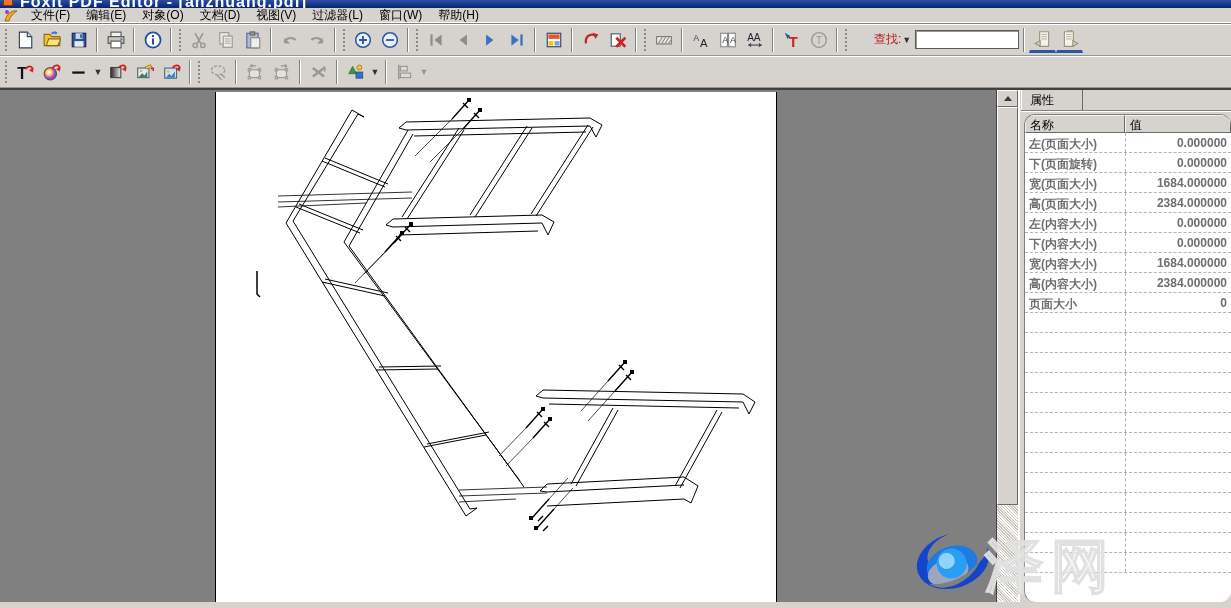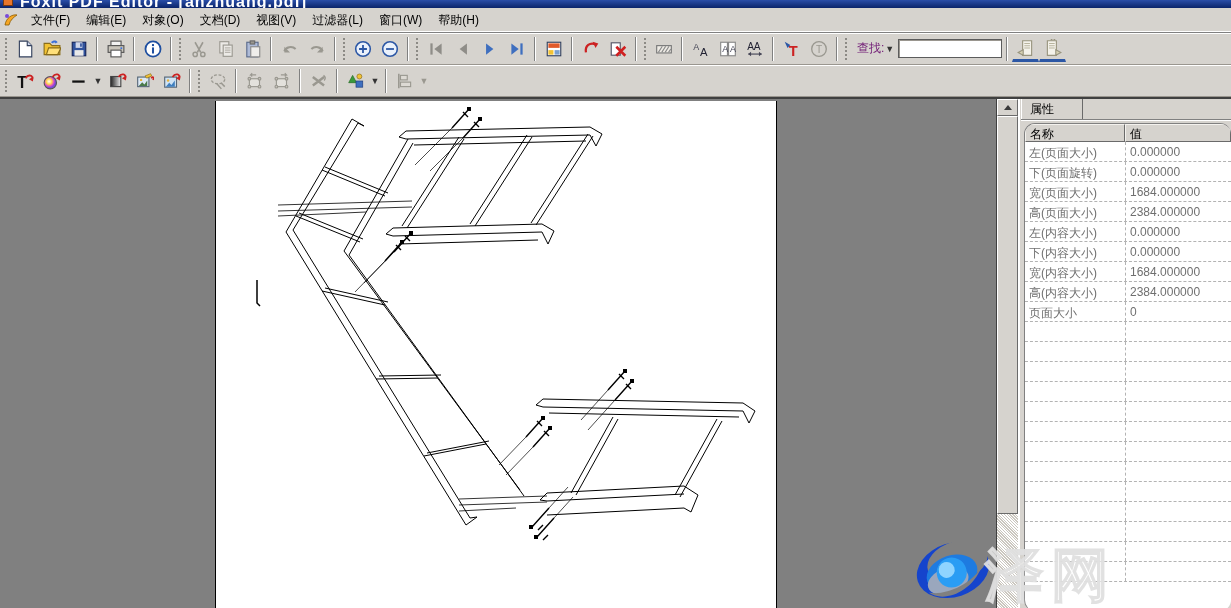--- a/index.html
+++ b/index.html
@@ -8,40 +8,40 @@
   svg text { font-family:"Liberation Sans","DejaVu Sans",sans-serif; }
 
   
   .titlebar { height:8px; background:linear-gradient(#2a4ea8,#0a246a);
     color:#fff; font-size:16px; font-weight:bold; overflow:hidden; position:relative; }
   .titlebar .ttext { position:absolute; left:20px; top:-7px; letter-spacing:1px; white-space:nowrap; }
   .titlebar .ticon { position:absolute; left:3px; top:-4px; width:10px; height:10px;
     background:#e8762c; border:1px solid #7a3a10; }
 
   
-  .menubar { height:25px; background:#d6d3ce; display:flex; align-items:center;
+  .menubar { height:16px; background:#d6d3ce; display:flex; align-items:center;
     border-bottom:1px solid #808080; box-shadow:inset 0 -1px 0 #fff; font-size:12px; }
   .appicon { width:16px; height:16px; margin:0 4px 0 3px; }
   .menu-item { padding:2px 8px; color:#000; cursor:default; }
 
   
   .toolbar { height:32px; background:#d6d3ce; display:flex; align-items:center;
     border-bottom:1px solid #9a968f; box-shadow:inset 0 1px 0 #fff; padding-left:2px; }
   .handle { width:4px; height:22px; margin:0 3px 0 2px;
     background-image:repeating-linear-gradient(to bottom,#8c8a85 0 2px,transparent 2px 4px);
     background-size:2px 100%; background-repeat:no-repeat; background-position:1px 0; }
   .sep { width:2px; height:24px; border-left:1px solid #808080; border-right:1px solid #fff; margin:0 4px; }
   .tbtn { width:27px; height:26px; display:flex; align-items:center; justify-content:center;
     border:1px solid transparent; position:relative; }
   .tbtn svg { width:18px; height:18px; }
   .caretbtn { width:12px; height:26px; display:flex; align-items:center; justify-content:center;
     font-size:9px; color:#333; }
   .caretbtn.dis { color:#9a9890; }
   .findwrap { display:flex; align-items:center; margin-left:2px; }
-  .findlabel { font-size:12px; color:#701a75; margin:0 1px 0 4px; }
+  .findlabel { font-size:12px; color:#b91c1c; margin:0 1px 0 21px; }
   .findcaret { font-size:9px; color:#333; margin:0 4px 0 0; }
   .findinput { width:104px; height:19px; border:1px solid #5c5c5c;
     box-shadow:inset 1px 1px 0 #9a968f; background:#fff; font-size:12px; padding:0 3px; }
   .viewbtn { border-bottom:3px solid #2c57a5; }
 
   
   .main { display:flex; height:514px; border-top:2px solid #404040; position:relative; }
   .canvas { flex:1; background:#808080; position:relative; overflow:hidden; }
   .page { position:absolute; left:215px; top:2px; width:562px; height:520px;
     background:#fff; border:1px solid #000; border-top:none; }
@@ -65,22 +65,22 @@
     background:#d6d3ce; color:#000; }
   .ptabrow2 { height:20px; border-bottom:1px solid #9a968f; display:flex; }
   .ptab2 { padding:2px 14px 0 6px; border-right:1px solid #6a6a6a; color:#000; }
   .ptable { flex:1; background:#ffffff; margin:3px 0 0 3px; border-top:1px solid #808080;
     border-left:1px solid #808080; display:flex; flex-direction:column; overflow:hidden;border-radius:11px; }
   .phead { display:flex; height:18px; }
   .phcell { background:#d6d3ce; border:1px solid; border-color:#f4f2ee #6a6a6a #6a6a6a #f4f2ee;
     padding:1px 4px; color:#000; }
   .phcell.c1 { width:100px; } .phcell.c2 { flex:1; }
   .prow { display:flex; height:20px; border-bottom:1px dashed #b3b3b3; color:#6f6f6f; }
-  .pcell { padding:3px 4px 0 4px; overflow:hidden; white-space:nowrap; }
-  .pcell.c1 { width:100px; } .pcell.c2 { flex:1; border-left:1px dashed #b3b3b3; }
+  .pcell { padding:3px 4px 0 4px; overflow:hidden; white-space:nowrap;font-weight:bold; }
+  .pcell.c1 { width:100px; } .pcell.c2 { flex:1; border-left:1px dashed #b3b3b3;text-align:right; }
 
   
   .wmlogo { position:absolute; left:903px; top:433px; width:100px; height:76px; z-index:40; pointer-events:none; }
   .wmtext { position:absolute; left:1083px; top:533px; z-index:60; pointer-events:none;
     font-size:58px; font-weight:bold; letter-spacing:8px; color:rgba(255,255,255,0.55);
     -webkit-text-stroke:1.5px rgba(222,222,222,0.9); }
   .dis { color:#9a9890; }
 </style>
 </head>
 <body>

